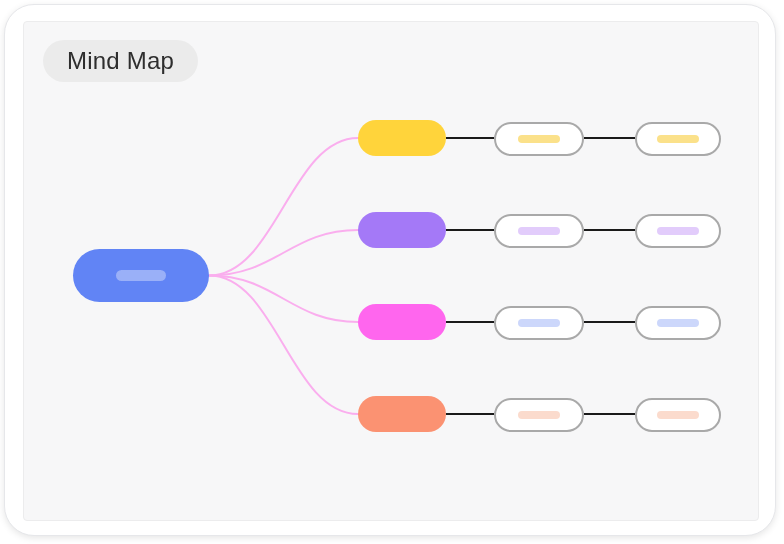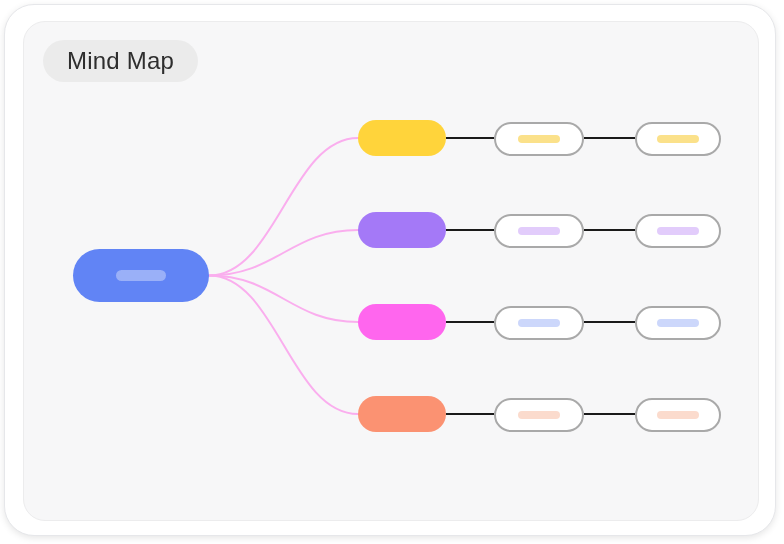--- a/index.html
+++ b/index.html
@@ -32,21 +32,21 @@
   
   #mindmap-canvas {
     position: absolute;
     left: 18px;
     top: 16px;
     width: 736px;
     height: 500px;
     box-sizing: border-box;
     background: #f7f7f8;
     border: 1px solid #ececed;
-    border-radius: 22px;
+    border-radius: 4px;
     overflow: hidden;
   }
 
   
   #title-pill {
     position: absolute;
     left: 19px;
     top: 18px;
     height: 42px;
     padding: 0 24px;

